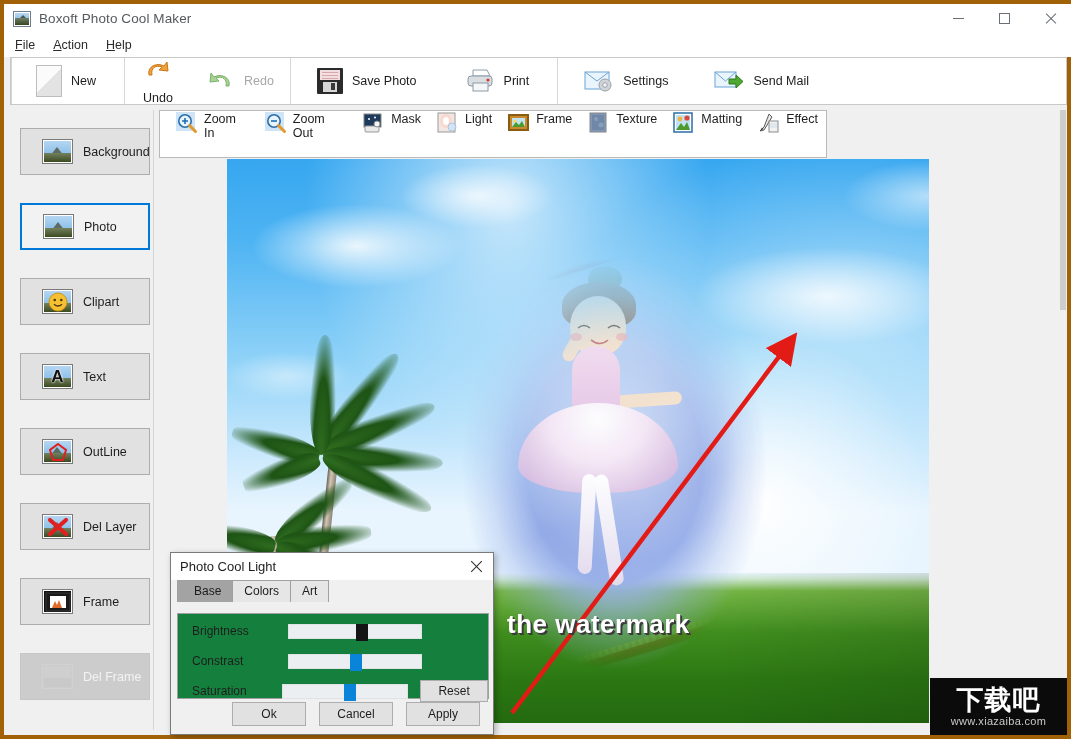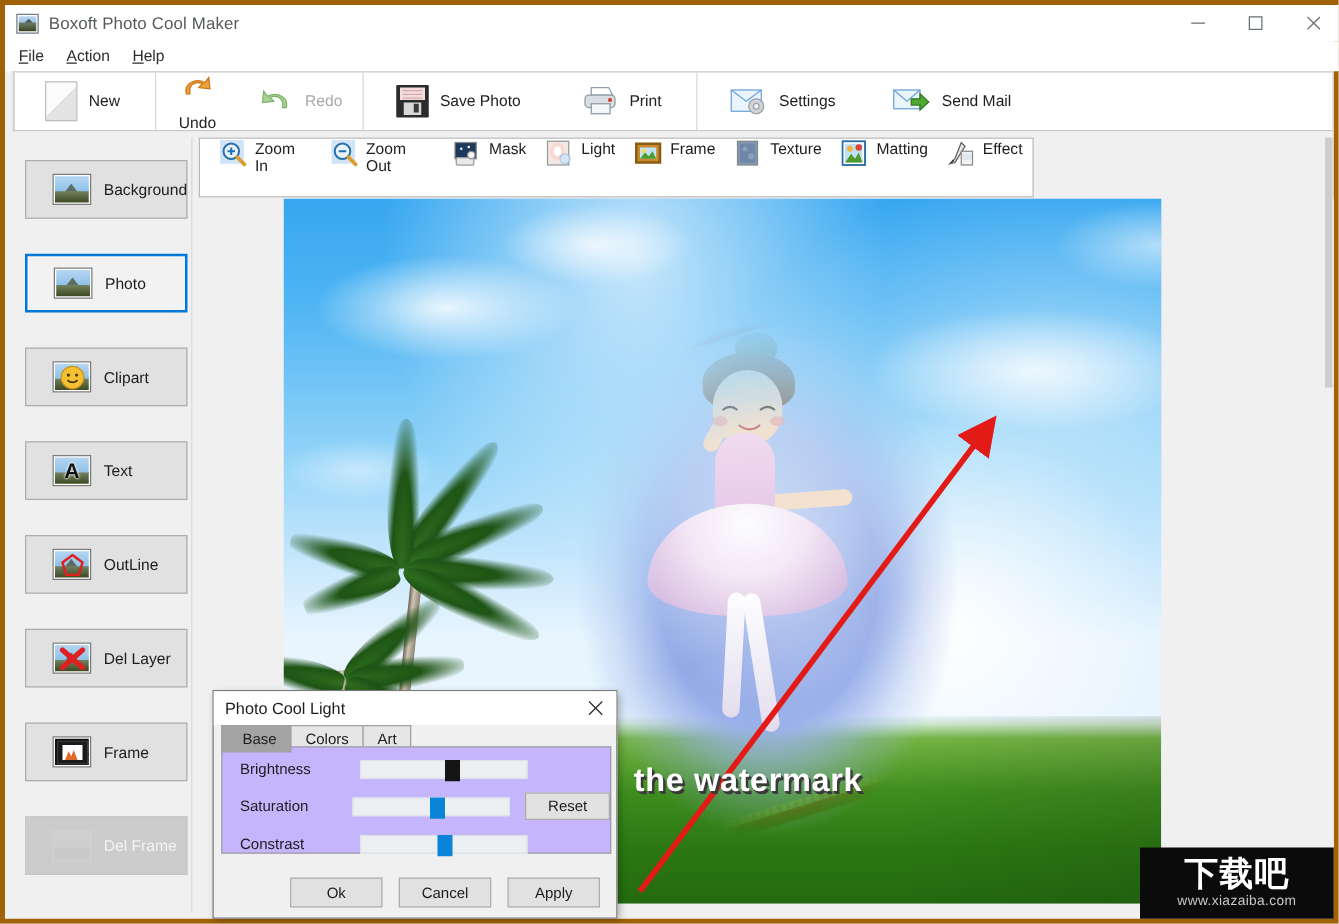--- a/index.html
+++ b/index.html
@@ -209,21 +209,21 @@
 
   .watermark-text {
     position: absolute; left: 280px; top: 473px;
     font-size: 26px; font-weight: bold; color: #ffffff;
     text-shadow: 2px 2px 0 #3a3a3a, 1px 1px 0 #3a3a3a;
     white-space: nowrap; letter-spacing: .5px;
   }
 
   
   .site-logo {
-    position: absolute; right: 0; bottom: 0; width: 155px; height: 57px;
+    position: absolute; right: 0; bottom: 0; width: 137px; height: 57px;
     background: #0b0b0b; display: flex; flex-direction: column;
     align-items: center; justify-content: center; overflow: hidden;
   }
   .site-logo .cn {
     color: #ffffff; font-size: 27px; font-weight: bold; line-height: 1;
     letter-spacing: 1px; font-family: "DejaVu Sans", sans-serif;
   }
   .site-logo .url { color: #c9c9c9; font-size: 11px; margin-top: 2px; letter-spacing: .3px; }
 
   
@@ -255,22 +255,22 @@
 
   .tabstrip { position: relative; height: 22px; padding-left: 6px; display: flex; align-items: flex-end; }
   .tab {
     font-size: 12px; color: #1d1d1d; padding: 3px 11px 3px 11px; line-height: 15px;
     border: 1px solid #a0a0a0; border-bottom: none; background: #e6e6e6; margin-right: -1px;
     cursor: default;
   }
   .tab.active { background: #a3a3a3; position: relative; z-index: 2; padding-left: 16px; }
 
   .tabpanel {
-    position: absolute; left: 6px; top: 44px; width: 312px; height: 86px;
-    background: #c4b5fd; border: 1px solid #a0a0a0;
+    position: absolute; left: 6px; top: 60px; width: 312px; height: 86px;
+    background: #15803d; border: 1px solid #a0a0a0;
   }
   .slider-row { display: flex; align-items: center; height: 26px; margin-top: 4px; padding-left: 14px; }
   .slider-label { width: 96px; font-size: 12px; color: #1d1d1d; }
   .slider {
     position: relative; width: 134px; height: 15px; background: #eceff1; border: 1px solid #dfe3e6;
   }
   .slider .th { position: absolute; top: -1px; width: 12px; height: 17px; }
   .slider .th.blue { background: #0a84d8; }
   .slider .th.dark { background: #151515; }
   .reset-btn {
@@ -701,33 +701,33 @@
     <div class="tabpanel">
 
       <div class="slider-row">
         <div class="slider-label">Brightness</div>
         <div class="slider">
           <span class="th dark" style="left:67px;"></span>
         </div>
       </div>
 
       <div class="slider-row">
+        <div class="slider-label">Constrast</div>
+        <div class="slider">
+          <span class="th blue" style="left:61px;"></span>
+        </div>
+      </div>
+
+      <div class="slider-row">
         <div class="slider-label">Saturation</div>
         <div class="slider">
           <span class="th blue" style="left:61px;"></span>
         </div>
         <div class="reset-btn">Reset</div>
       </div>
-
-      <div class="slider-row">
-        <div class="slider-label">Constrast</div>
-        <div class="slider">
-          <span class="th blue" style="left:61px;"></span>
-        </div>
-      </div>
     </div>
 
     <div class="dlg-buttons">
       <div class="dlg-btn">Ok</div>
       <div class="dlg-btn">Cancel</div>
       <div class="dlg-btn">Apply</div>
     </div>
   </div>
 
 </div>

